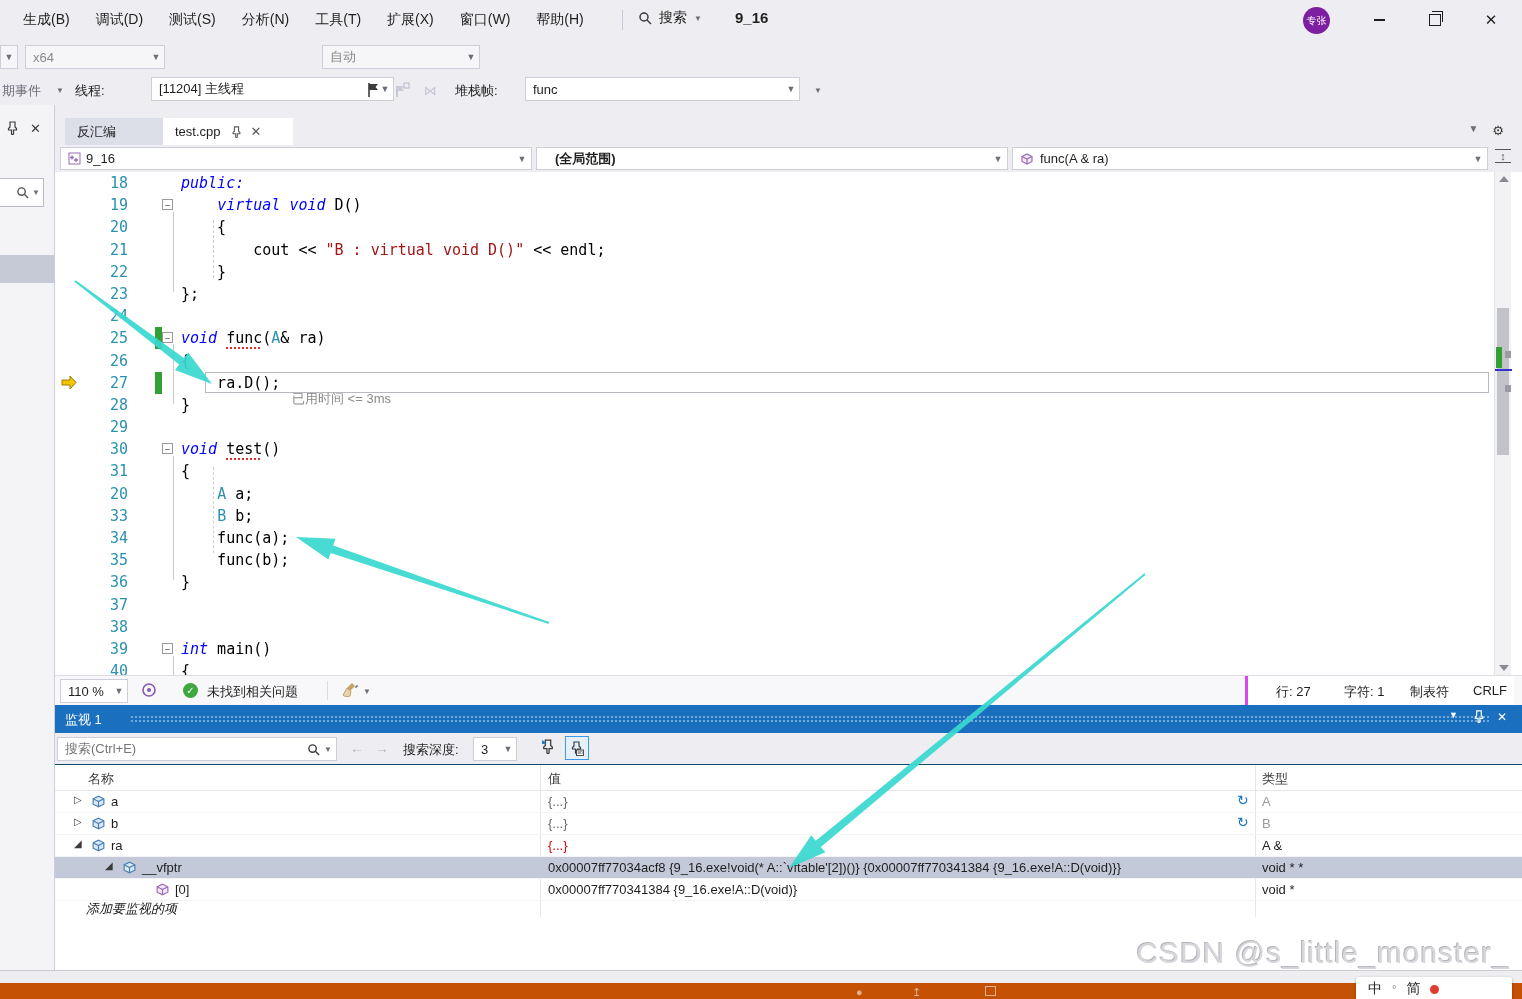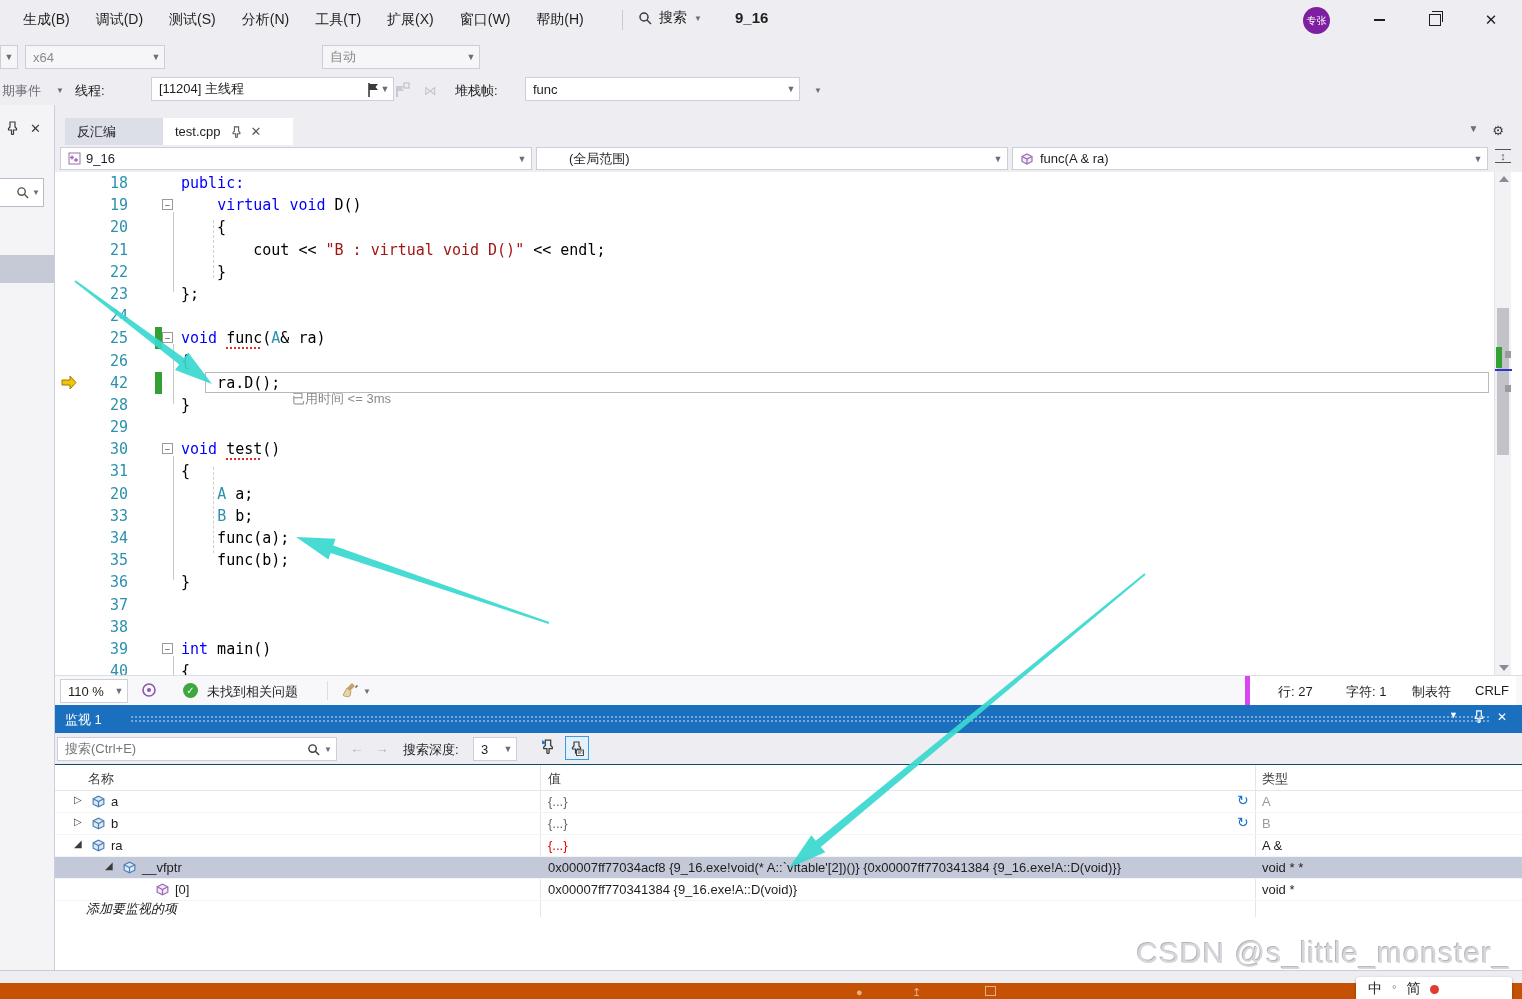--- a/index.html
+++ b/index.html
@@ -46,37 +46,37 @@
   #tab-testcpp{left:108px;width:130px;background:#ffffff;color:#1e1e1e;}
   #tabstrip-right{position:absolute;right:18px;top:18px;display:flex;gap:14px;color:#3b3b3b;}
   #navbar{position:absolute;left:0;top:40px;width:100%;height:27px;background:#eeeef2;}
   .navcombo{position:absolute;top:2px;height:23px;background:#fff;border:1px solid #cccedb;display:flex;align-items:center;box-sizing:border-box;font-size:13px;}
   .navcombo .cb-arrow{margin-left:auto;width:18px;text-align:center;color:#6d6d7a;font-size:9px;}
   
   #code{position:absolute;left:0;top:67px;width:1467px;height:503px;background:#ffffff;overflow:hidden;}
   .cl{position:relative;height:22.2px;}
   .ln{position:absolute;left:0;width:73px;text-align:right;color:#2b91af;font:15px/22.2px "DejaVu Sans Mono",monospace;}
   .ct{position:absolute;left:126px;white-space:pre;font:15px/22.2px "DejaVu Sans Mono",monospace;}
-  .s-kw{color:#0000ff;} .s-pl{color:#000;} .s-ty{color:#2b91af;} .s-str{color:#a31515;}
+  .s-kw{color:#0000ff;font-style:italic;} .s-pl{color:#000;} .s-ty{color:#2b91af;} .s-str{color:#a31515;}
   .s-sq{color:#000;text-decoration:underline dotted #e02b2b 2px;text-underline-offset:4px;}
   .foldbox{position:absolute;left:107px;top:5px;width:11px;height:11px;border:1px solid #9a9a9a;background:#fff;
            font:9px/10px "DejaVu Sans Mono",monospace;text-align:center;color:#5a5a5a;box-sizing:border-box;}
   .chgbar{position:absolute;left:100px;top:0;width:7px;height:22px;background:#33a033;}
   .curbox{position:absolute;left:150px;top:0;width:1284px;height:21px;border:1px solid #b9b9bf;box-sizing:border-box;}
   .curarrow{position:absolute;left:6px;top:3px;}
   .perftip{position:absolute;left:237px;top:2px;font-size:13px;color:#8a8a8a;white-space:nowrap;margin-top:16px;}
   .guide{position:absolute;width:1px;background:#c8c8c8;}
   .guide.dash{background:none;border-left:1px dashed #cfcfcf;}
   
   #vscroll{position:absolute;left:1439px;top:0;width:17px;height:503px;background:#f2f2f5;border-left:1px solid #e2e2e8;box-sizing:border-box;}
   #vthumb{position:absolute;left:2px;top:136px;width:12px;height:147px;background:#c2c3c9;}
   .smark{position:absolute;}
   
   #editor-status{position:absolute;left:0;top:570px;width:1467px;height:30px;background:#f8f8fa;border-top:1px solid #dcdce4;box-sizing:border-box;}
-  #es-right{position:absolute;left:1190px;top:0px;width:266px;height:29px;background:#fff;border-left:5px solid #d946ef;}
+  #es-right{position:absolute;left:1190px;top:0px;width:266px;height:29px;background:#fff;border-left:3px solid #d946ef;}
   .es-lbl{position:absolute;top:7px;font-size:13px;color:#1e1e1e;white-space:nowrap;}
   #health-ico{width:15px;height:15px;border-radius:50%;background:#3fa73f;color:#fff;font-size:10px;line-height:15px;text-align:center;display:inline-block;}
   
   #watch{position:absolute;left:55px;top:705px;width:1467px;height:265px;background:#fff;}
   #watch-header{position:absolute;left:0;top:0;width:100%;height:28px;background:#1a6fbe;color:#fff;}
   #watch-title{position:absolute;left:10px;top:6px;font-size:13px;}
   #watch-dots{position:absolute;left:75px;top:10px;width:1360px;height:9px;
       background-image:radial-gradient(rgba(255,255,255,.4) 1px,transparent 1.1px);background-size:4px 4px;}
   .wh-ico{position:absolute;top:5px;color:#fff;font-size:12px;}
   #watch-toolbar{position:absolute;left:0;top:28px;width:100%;height:32px;background:#eeeef2;border-bottom:1px solid #0c4a6e;box-sizing:border-box;}
@@ -372,21 +372,21 @@
     <div id="navbar">
       <div class="navcombo" style="left:5px;width:472px;">
         <svg class="ic" style="margin:0 5px 0 7px;" width="13" height="13" viewBox="0 0 13 13">
             <rect x="1" y="1" width="11" height="11" fill="#fff" stroke="#9b6bb3"></rect>
             <path d="M4 3.5v4M2 5.5h4M8 6v4M6 8h4" stroke="#9b6bb3" stroke-width="1.3"></path>
           </svg>
         <span>9_16</span>
         <span class="cb-arrow">▼</span>
       </div>
       <div class="navcombo" style="left:481px;width:472px;">
-        <span style="padding-left:32px;">(全局范围)</span>
+        <span style="padding-left:18px;font-weight:bold;">(全局范围)</span>
         <span class="cb-arrow">▼</span>
       </div>
       <div class="navcombo" style="left:957px;width:476px;">
         <svg class="ic" style="margin:0 6px 0 7px;" width="14" height="14" viewBox="0 0 14 14">
             <path d="M2 4.5L7 2l5 2.5v5L7 12 2 9.5z" fill="#f3eaf8" stroke="#9b6bb3" stroke-width="1.2"></path>
             <path d="M2 4.5L7 7l5-2.5M7 7v5" fill="none" stroke="#9b6bb3" stroke-width="1.2"></path>
           </svg>
         <span>func(A &amp; ra)</span>
         <span class="cb-arrow">▼</span>
       </div>
@@ -434,21 +434,21 @@
             <span class="ln">25</span>
             <div class="chgbar"></div>
             <span class="foldbox">−</span>
             <span class="ct"><span class="s-kw">void</span><span class="s-pl"> </span><span class="s-sq">func</span><span class="s-pl">(</span><span class="s-ty">A</span><span class="s-pl">&amp; ra)</span></span>
           </div>
           <div class="cl">
             <span class="ln">26</span>
             <span class="ct"><span class="s-pl">{</span></span>
           </div>
           <div class="cl">
-            <span class="ln">42</span>
+            <span class="ln">27</span>
             <div class="chgbar"></div>
             <div class="curbox"></div>
             <div class="curarrow"><svg width="16" height="15" viewBox="0 0 16 15">
                 <polygon points="1,5 9,5 9,1 15,7.5 9,14 9,10 1,10" fill="#f5c400" stroke="#9e7d00" stroke-width="1"></polygon>
               </svg></div>
             <span class="ct"><span class="s-pl">    ra.D();</span></span>
             <span class="perftip">已用时间 &lt;= 3ms</span>
           </div>
           <div class="cl">
             <span class="ln">28</span>

